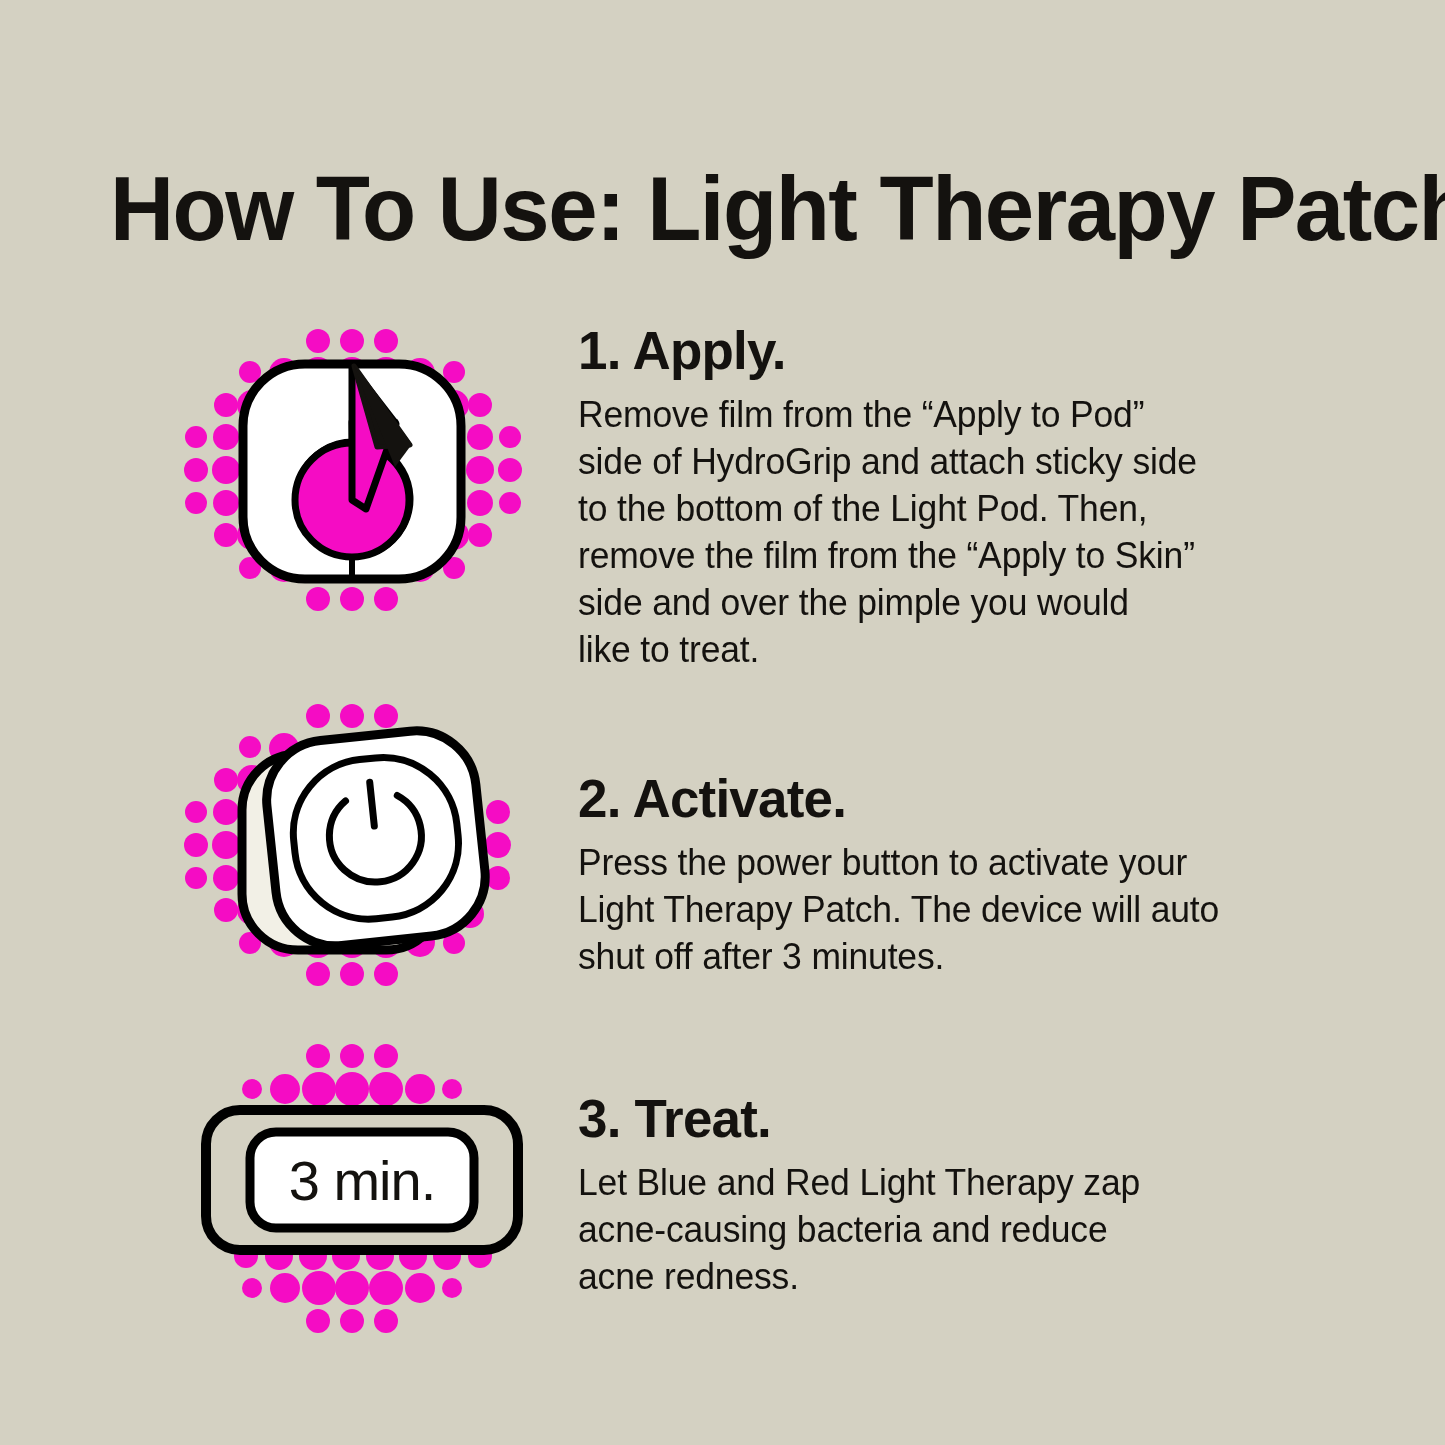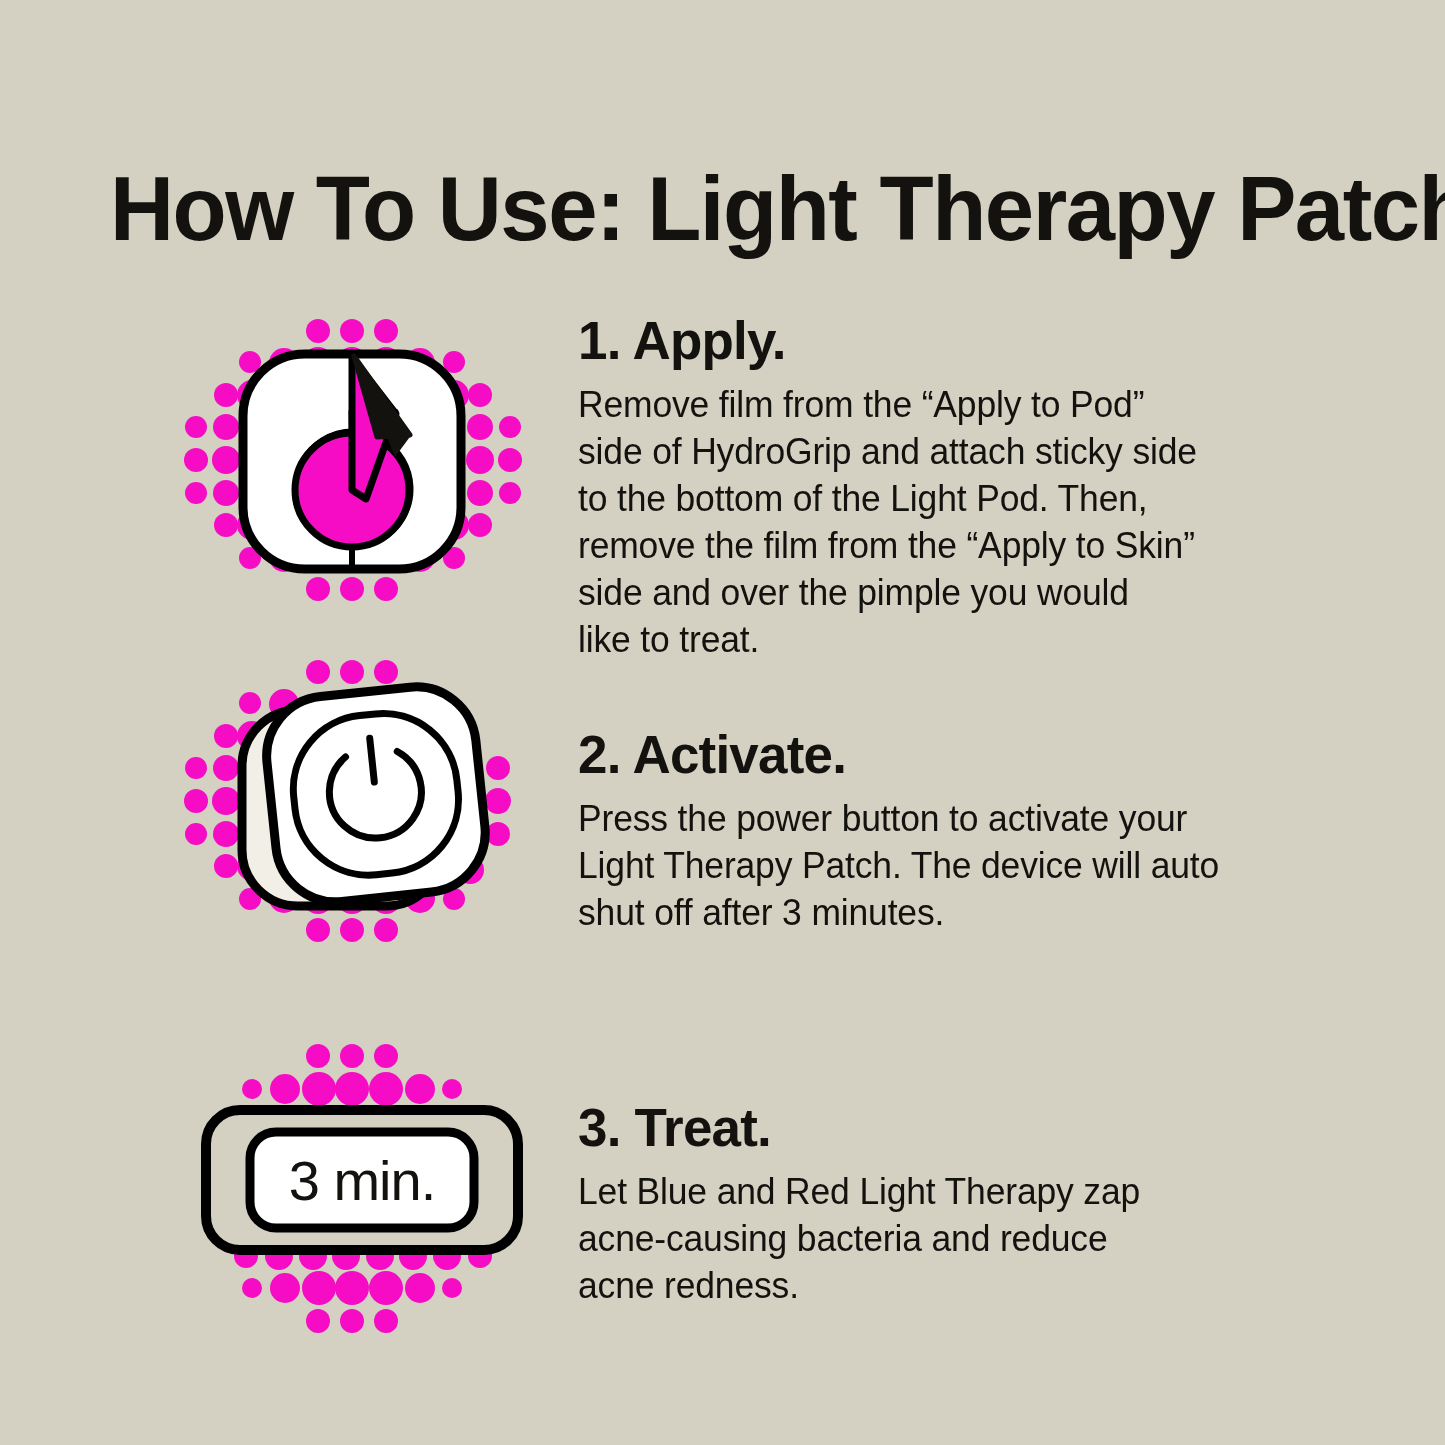--- a/index.html
+++ b/index.html
@@ -38,22 +38,22 @@
     transform: scaleX(0.985);
     transform-origin: left top;
   }
 
   
   .step {
     position: absolute;
     left: 0;
     width: 1445px;
   }
-  .step-1 { top: 300px; height: 360px; }
-  .step-2 { top: 648px; height: 340px; }
+  .step-1 { top: 310px; height: 360px; }
+  .step-2 { top: 692px; height: 340px; }
   .step-3 { top: 1030px; height: 340px; }
 
   .icon-cell {
     position: absolute;
     left: 180px;
     top: 0;
     width: 400px;
     height: 100%;
     text-decoration: underline;
   }
@@ -98,21 +98,21 @@
     font-weight: 400;
     line-height: 47px;
     letter-spacing: -0.15px;
     margin: 0;
     white-space: pre-line;
     transform: scaleX(0.985);
     transform-origin: left top;
   }
   .step-1 .text-cell { top: 12px; }
   .step-2 .text-cell { top: 78px; }
-  .step-3 .text-cell { top: 69px; }
+  .step-3 .text-cell { top: 60px; }
 
   
   .min-label {
     font-size: 56px;
     font-weight: 400;
     letter-spacing: -1px;
     fill: #14120f;
   }
 </style>
 </head>

